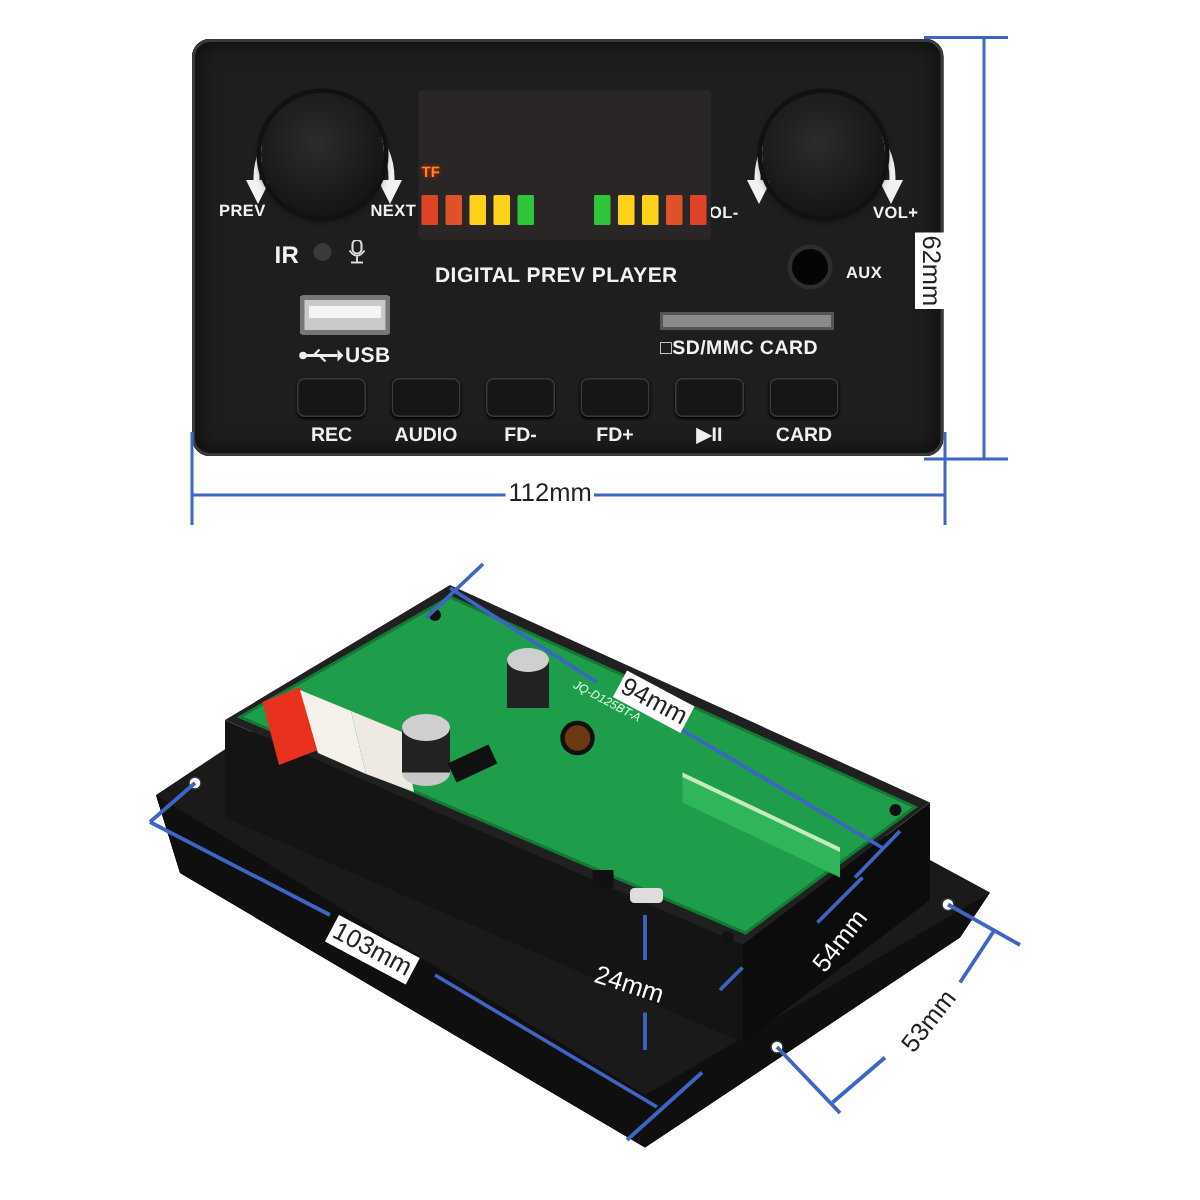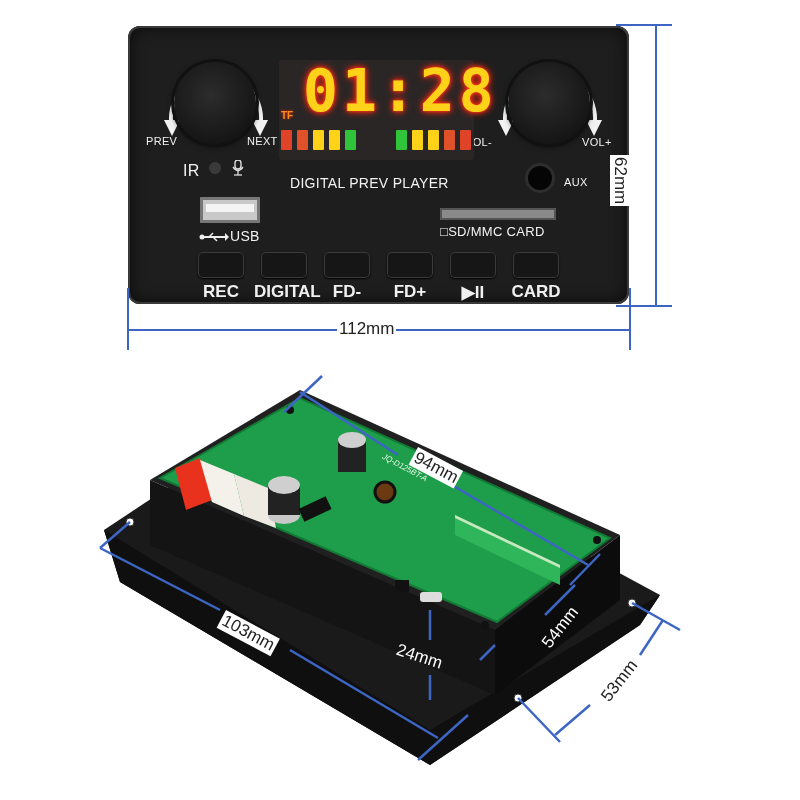--- a/index.html
+++ b/index.html
@@ -4,28 +4,28 @@
 <style>
   html,body{margin:0;padding:0;background:#ffffff;}
   body{width:800px;height:800px;position:relative;overflow:hidden;font-family:"Liberation Sans",sans-serif;}
   .abs{position:absolute;}
   
   .panel{left:128px;top:26px;width:501px;height:278px;background:#1e1e1e;border-radius:12px;
          box-shadow:inset 0 0 0 2px #3a3a3a, inset 0 0 18px rgba(0,0,0,.8);}
   .knob{width:82px;height:82px;border-radius:50%;background:radial-gradient(circle at 45% 40%,#2c2c2c 0%,#161616 70%,#0d0d0d 100%);
         box-shadow:0 0 0 3px #111, 0 2px 6px rgba(0,0,0,.8);}
   .knob-arc{pointer-events:none;}
-  .lbl{color:#f2f2f2;font-weight:normal;font-size:11px;letter-spacing:.3px;white-space:nowrap;}
+  .lbl{color:#f2f2f2;font-weight:bold;font-size:11px;letter-spacing:.3px;white-space:nowrap;}
   .display{left:279px;top:60px;width:195px;height:100px;background:#2a2626;border-radius:3px;}
   .seg{font-family:"DejaVu Sans Mono",monospace;font-weight:bold;color:#ffd21a;
        text-shadow:0 0 2px #ff3b1a,0 0 5px #ff2a10,0 0 9px #ff2a10;font-size:58px;line-height:58px;letter-spacing:4px;}
   .tf{color:#ff8a1a;font-weight:bold;font-size:10px;text-shadow:0 0 3px #ff2a10;}
   .bar{width:11px;height:20px;border-radius:1px;}
   .btn{width:46px;height:26px;border-radius:5px;background:#161616;box-shadow:inset 0 0 0 1px #3a3a3a,0 1px 2px #000;}
-  .btn-lbl{width:60px;text-align:center;color:#f0f0f0;font-weight:bold;font-size:17px;}
+  .btn-lbl{width:60px;text-align:center;color:#f0f0f0;font-weight:bold;font-size:13px;}
   .usb{left:200px;top:197px;width:60px;height:26px;background:#c9c9c9;border-radius:2px;box-shadow:inset 0 0 0 3px #777;}
   .usb-inner{left:6px;top:7px;width:48px;height:8px;background:#f4f4f4;}
   .sd{left:440px;top:208px;width:116px;height:12px;background:#8a8a8a;border-radius:1px;box-shadow:inset 0 0 0 2px #555;}
   .aux{left:528px;top:166px;width:24px;height:24px;border-radius:50%;background:#050505;box-shadow:0 0 0 3px #2e2e2e;}
   .ir{left:209px;top:162px;width:12px;height:12px;border-radius:50%;background:#3a3a3a;}
   .dim-line{background:#3d66c4;}
   .dim-txt{color:#222;font-size:16px;background:#fff;padding:0 2px;white-space:nowrap;}
   
   .pcb-txt{color:#fff;font-size:17px;white-space:nowrap;}
 </style>
@@ -46,21 +46,20 @@
 <svg class="abs knob-arc" style="left:486px;top:40px" width="130" height="100">
   <path d="M20 88 A45 45 0 1 1 108 88" fill="none" stroke="#f2f2f2" stroke-width="4"></path>
   <path d="M12 80 L20 96 L28 80 Z" fill="#f2f2f2"></path>
   <path d="M100 80 L108 96 L116 80 Z" fill="#f2f2f2"></path>
 </svg>
 <div class="abs knob" style="left:508px;top:62px"></div>
 <div class="abs lbl" style="left:465px;top:136px">VOL-</div>
 <div class="abs lbl" style="left:582px;top:136px">VOL+</div>
 
 <div class="abs display">
-  <div class="abs seg" style="left:24px;top:2px">01:28</div>
   <div class="abs tf" style="left:2px;top:50px">TF</div>
   <div class="abs" style="left:2px;top:70px;display:flex;gap:5px">
     <div class="bar" style="background:#ff4a2a;opacity:.85"></div>
     <div class="bar" style="background:#ff5a2a;opacity:.85"></div>
     <div class="bar" style="background:#ffd21a"></div>
     <div class="bar" style="background:#ffd21a"></div>
     <div class="bar" style="background:#2fc43a"></div>
   </div>
   <div class="abs" style="left:117px;top:70px;display:flex;gap:5px">
     <div class="bar" style="background:#2fc43a"></div>
@@ -101,21 +100,21 @@
 <div class="abs lbl" style="left:440px;top:224px;font-size:13px">□SD/MMC CARD</div>
 
 <div class="abs btn" style="left:198px;top:252px"></div>
 <div class="abs btn" style="left:261px;top:252px"></div>
 <div class="abs btn" style="left:324px;top:252px"></div>
 <div class="abs btn" style="left:387px;top:252px"></div>
 <div class="abs btn" style="left:450px;top:252px"></div>
 <div class="abs btn" style="left:513px;top:252px"></div>
 
 <div class="abs btn-lbl" style="left:191px;top:282px">REC</div>
-<div class="abs btn-lbl" style="left:254px;top:282px">DIGITAL</div>
+<div class="abs btn-lbl" style="left:254px;top:282px">AUDIO</div>
 <div class="abs btn-lbl" style="left:317px;top:282px">FD-</div>
 <div class="abs btn-lbl" style="left:380px;top:282px">FD+</div>
 <div class="abs btn-lbl" style="left:443px;top:282px">▶II</div>
 <div class="abs btn-lbl" style="left:506px;top:282px">CARD</div>
 
 <div class="abs dim-line" style="left:127px;top:288px;width:2px;height:62px"></div>
 <div class="abs dim-line" style="left:629px;top:288px;width:2px;height:62px"></div>
 <div class="abs dim-line" style="left:128px;top:329px;width:502px;height:2px"></div>
 <div class="abs dim-txt" style="left:337px;top:319px;font-size:17px">112mm</div>
 

